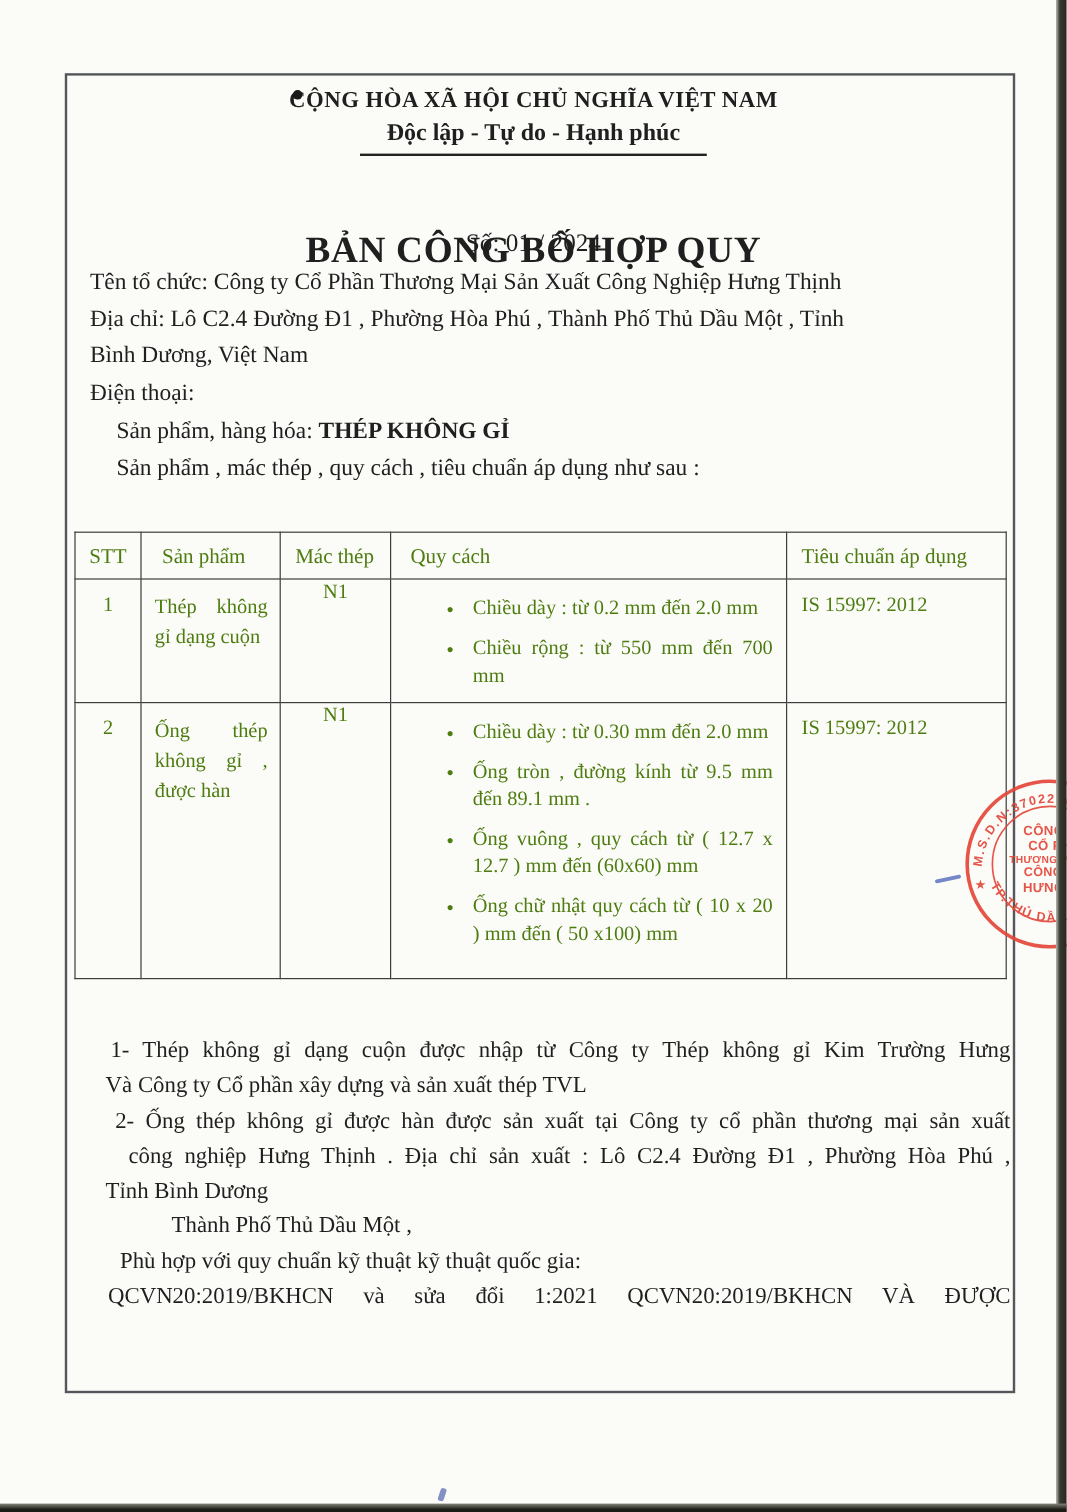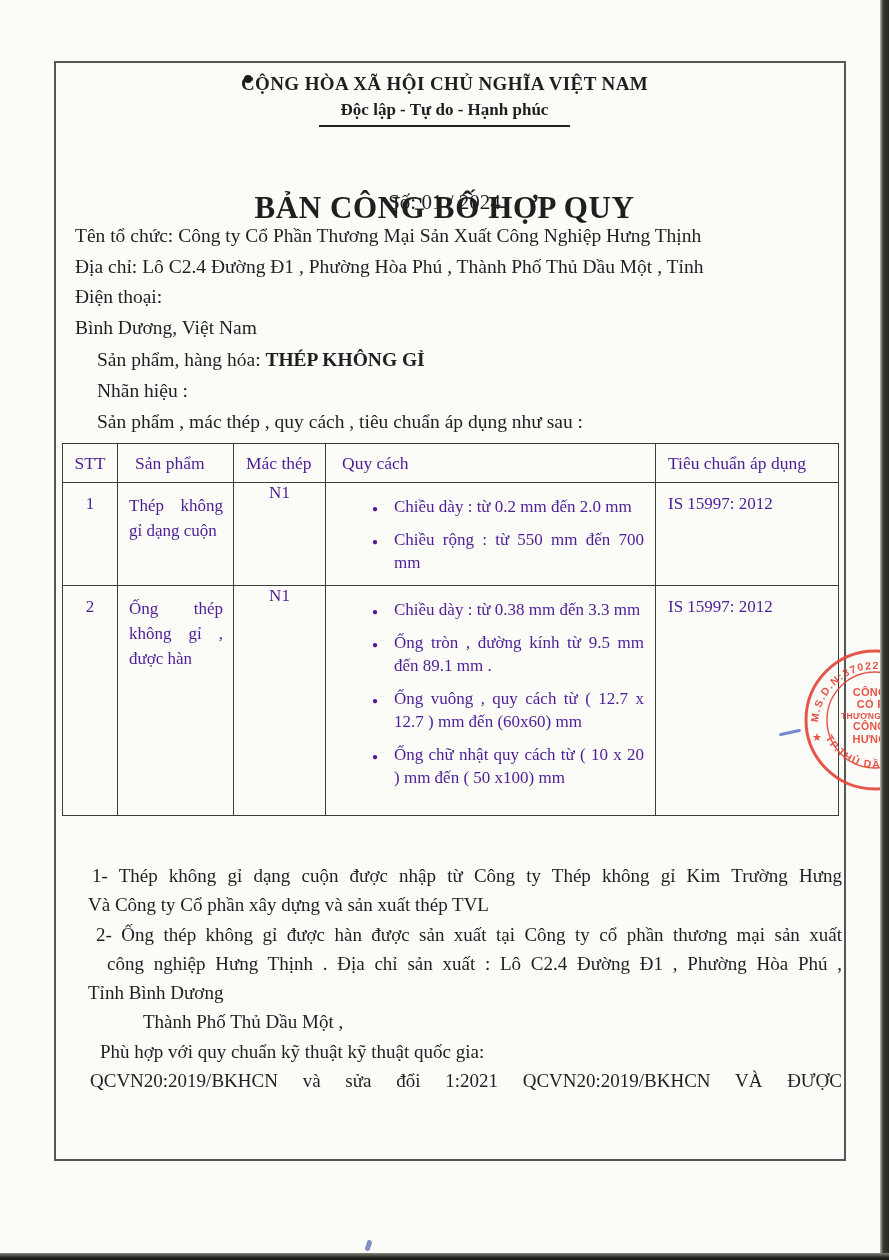--- a/index.html
+++ b/index.html
@@ -7,33 +7,33 @@
   .page{
     position:relative; width:889px; height:1260px; margin:0 auto;
     background:#fbfbf8; overflow:hidden; color:var(--ink);
     font-family:"Liberation Serif","DejaVu Serif",serif;
   }
   .frame{ position:absolute; left:54px; top:61px; width:792px; height:1100px;
           border:2px solid #53575a; box-sizing:border-box; }
   .centered{ position:absolute; left:0; width:100%; text-align:center; }
   .national{ top:73px; font-weight:bold; font-size:19px; letter-spacing:.4px; }
   .motto-wrap{ top:100px; }
-  .motto{ display:inline-block; font-weight:bold; font-size:17px;
+  .motto{ display:inline-block; font-weight:bold; font-size:20px;
           padding:0 22px 5px 22px; border-bottom:2.5px solid #232323; }
   .doc-title{ top:148px; font-weight:bold; font-size:31px; letter-spacing:.6px;margin-top:42px; }
   .doc-number{ top:190px; font-size:21px; }
   .info{ position:absolute; left:75px; top:221px; width:750px; font-size:19.5px; }
   .info .ln{ line-height:30.6px; height:30.6px; white-space:nowrap; }
   .info .indent{ margin-left:22px; }
   .info .gap{ margin-top:2px; }
   .bold{ font-weight:bold; }
   
   .table-wrap{ position:absolute; left:62px; top:443px; }
   table.spec-table{ border-collapse:collapse; table-layout:fixed; width:776px;
-                    font-size:17px; color:#4c1d95; }
+                    font-size:17px; color:#4d7c0f; }
   .spec-table th, .spec-table td{ border:1.6px solid var(--line); vertical-align:top;
                                   font-weight:normal; box-sizing:border-box; }
   .spec-table th{ height:39px; vertical-align:middle; text-align:left; font-size:17.5px; }
   .th-stt{ width:55px; text-align:center !important; }
   .th-product{ width:116px; padding-left:17px; }
   .th-grade{ width:92px; padding-left:12px; }
   .th-specs{ width:330px; padding-left:16px; }
   .th-std{ width:183px; padding-left:12px; }
   td.c-stt{ text-align:center; padding-top:11px; }
   td.c-product{ padding:10px 10px 0 11px; text-align:justify; line-height:25px; }
@@ -79,24 +79,23 @@
   <div class="centered national">CỘNG HÒA XÃ HỘI CHỦ NGHĨA VIỆT NAM</div>
   <div class="centered motto-wrap">
     <span class="motto">Độc lập - Tự do - Hạnh phúc</span>
   </div>
   <div class="centered doc-title">BẢN CÔNG BỐ HỢP QUY</div>
   <div class="centered doc-number">Số: 01 / 2024</div>
 
   <div class="info">
     <div class="ln">Tên tổ chức: Công ty Cổ Phần Thương Mại Sản Xuất Công Nghiệp Hưng Thịnh</div>
     <div class="ln">Địa chỉ: Lô C2.4 Đường Đ1 , Phường Hòa Phú , Thành Phố Thủ Dầu Một , Tỉnh</div>
+    <div class="ln">Bình Dương, Việt Nam</div>
     <div class="ln">Điện thoại:</div>
-    <div class="ln">Bình Dương, Việt Nam</div>
     <div class="ln indent gap"><span>Sản phẩm, hàng hóa: </span><span class="bold">THÉP KHÔNG GỈ</span></div>
-    <div class="ln indent">Nhãn hiệu :</div>
     <div class="ln indent">Sản phẩm , mác thép , quy cách , tiêu chuẩn áp dụng như sau :</div>
   </div>
 
   <div class="table-wrap">
     <table class="spec-table">
       <thead>
         <tr>
           <th class="th-stt">STT</th>
           <th class="th-product">Sản phẩm</th>
           <th class="th-grade">Mác thép</th>
@@ -113,21 +112,21 @@
               <div class="spec">Chiều dày : từ 0.2 mm đến 2.0 mm</div>
               <div class="spec">Chiều rộng : từ 550 mm đến 700 mm</div>
             </td>
             <td class="c-std">IS 15997: 2012</td>
           </tr>
           <tr class="r2">
             <td class="c-stt">2</td>
             <td class="c-product">Ống thép không gỉ , được hàn</td>
             <td class="c-grade">N1</td>
             <td class="c-specs">
-              <div class="spec">Chiều dày : từ 0.38 mm đến 3.3 mm</div>
+              <div class="spec">Chiều dày : từ 0.30 mm đến 2.0 mm</div>
               <div class="spec">Ống tròn , đường kính từ 9.5 mm đến 89.1 mm .</div>
               <div class="spec">Ống vuông , quy cách từ ( 12.7 x 12.7 ) mm đến (60x60) mm</div>
               <div class="spec">Ống chữ nhật quy cách từ ( 10 x 20 ) mm đến ( 50 x100) mm</div>
             </td>
             <td class="c-std">IS 15997: 2012</td>
           </tr>
         </tbody>
     </table>
   </div>
 

